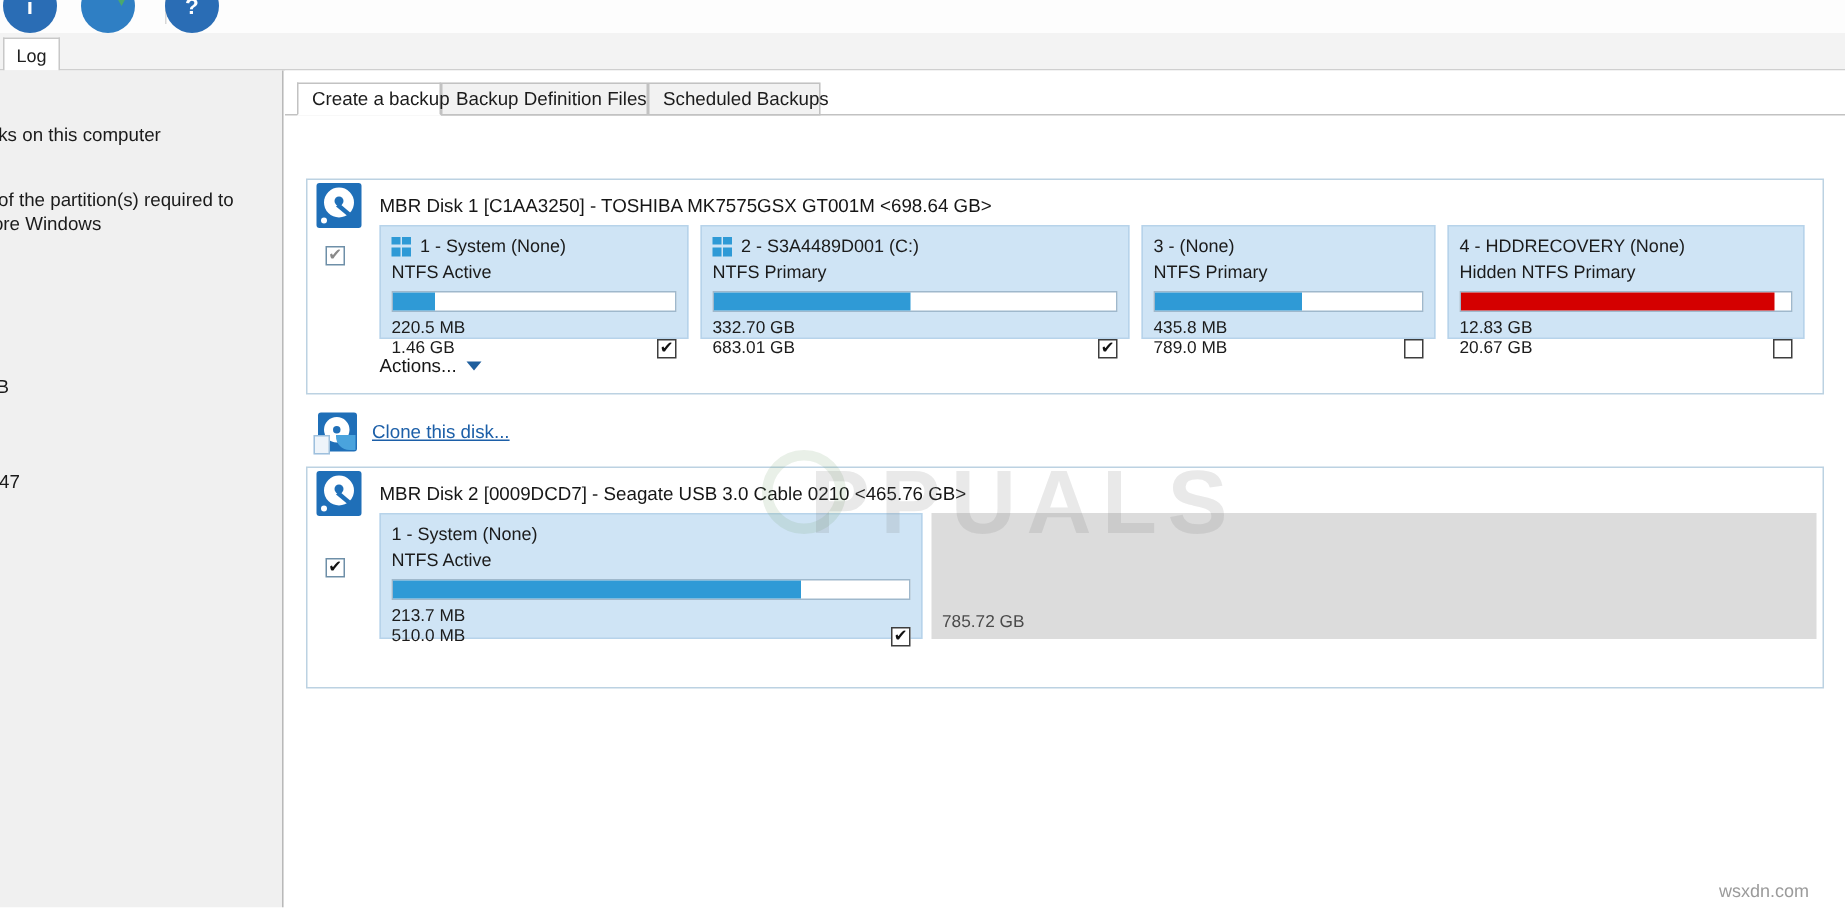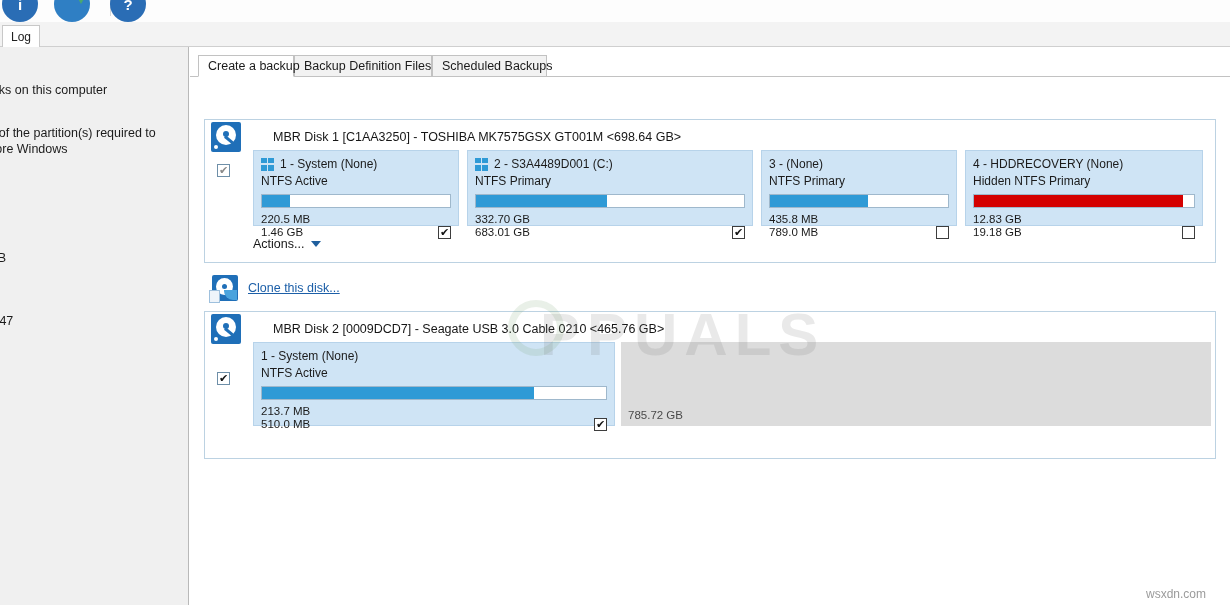--- a/index.html
+++ b/index.html
@@ -84,21 +84,21 @@
     font-size: 12.5px; cursor: pointer;
   }
 
   
   .disk-panel {
     position: absolute; left: 14px;
     border: 1px solid #bcd2e2; background: #ffffff;
   }
   .disk-head {
     position: absolute; left: 0; top: 0; height: 34px;
-    display: flex; align-items: center; gap: 20px;
+    display: flex; align-items: center;
   }
   .disk-ico {
     width: 30px; height: 30px; margin-left: 6px;
     background: #1f6fb8; border-radius: 2px;
     position: relative; flex: none;
   }
   .disk-ico::before {
     content: ""; position: absolute; left: 5px; top: 3px;
     width: 20px; height: 20px; border-radius: 50%; background: #ffffff;
   }
@@ -354,21 +354,21 @@
         <div class="part-title">
           <span>4 - HDDRECOVERY (None)</span>
         </div>
         <div class="part-fs">Hidden NTFS Primary</div>
         <div class="bar-outer">
           <div class="bar-fill red" style="width:95%;"></div>
         </div>
         <div class="part-foot">
           <div class="sizes">
             <div>12.83 GB</div>
-            <div>19.18 GB</div>
+            <div>20.67 GB</div>
           </div>
           <div class="part-check empty">✔</div>
         </div>
       </div>
 
       <div class="actions-row" style="left:48px; top:112px;">
         <span>Actions...</span>
         <span class="caret"></span>
       </div>
     </div>

